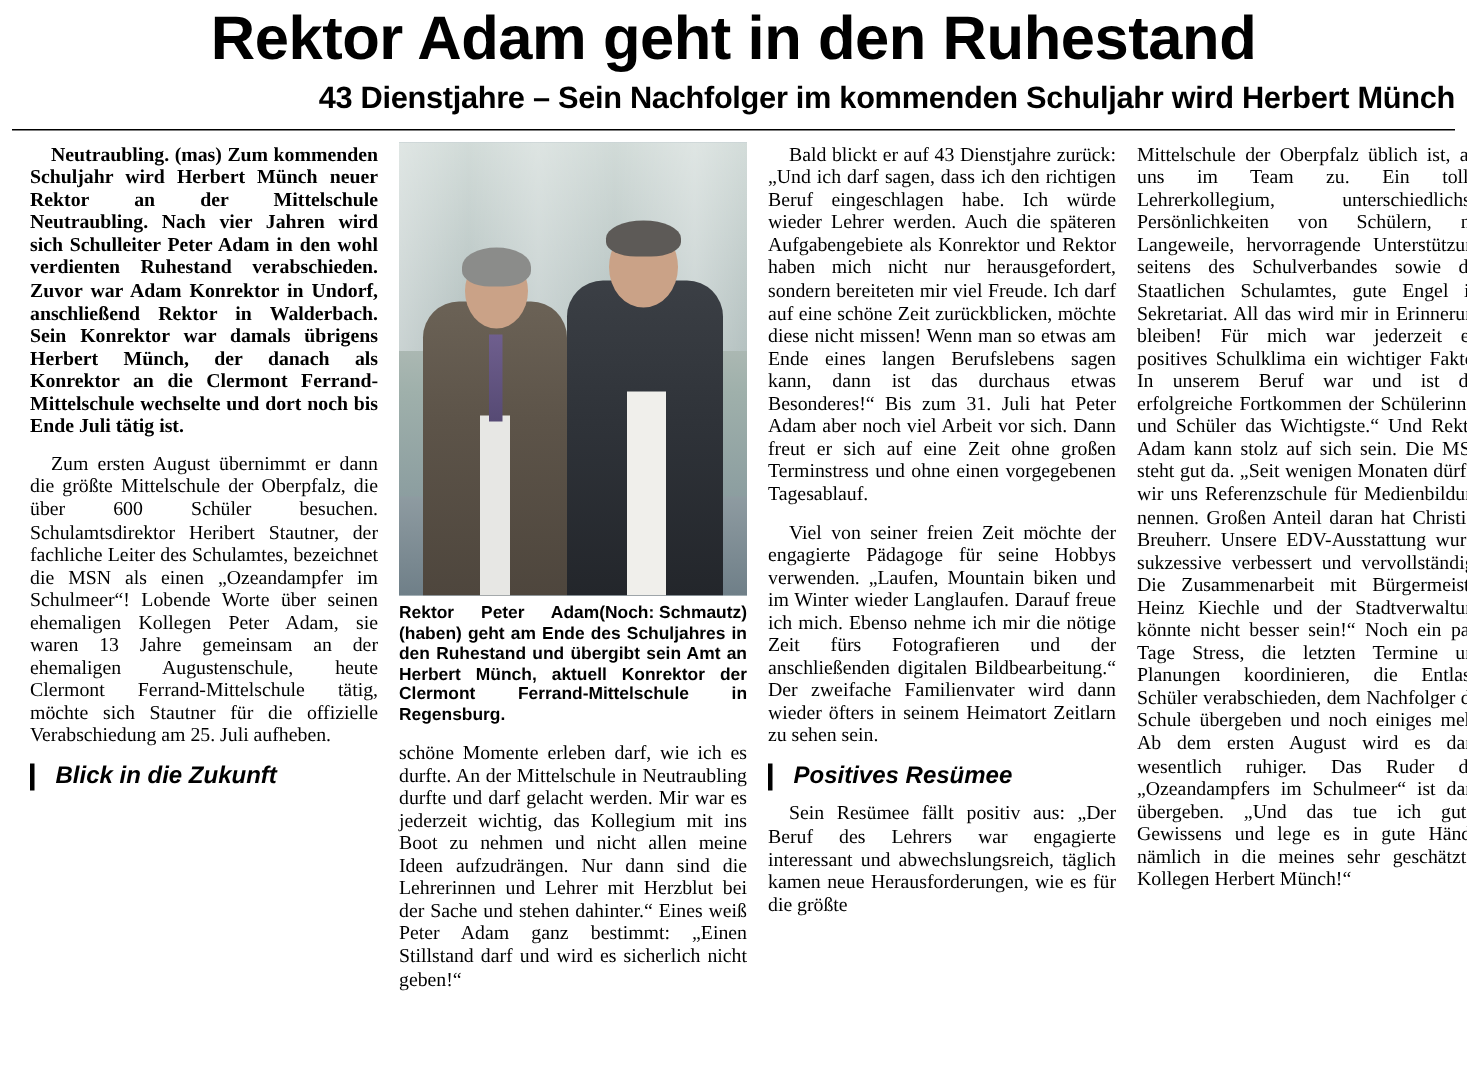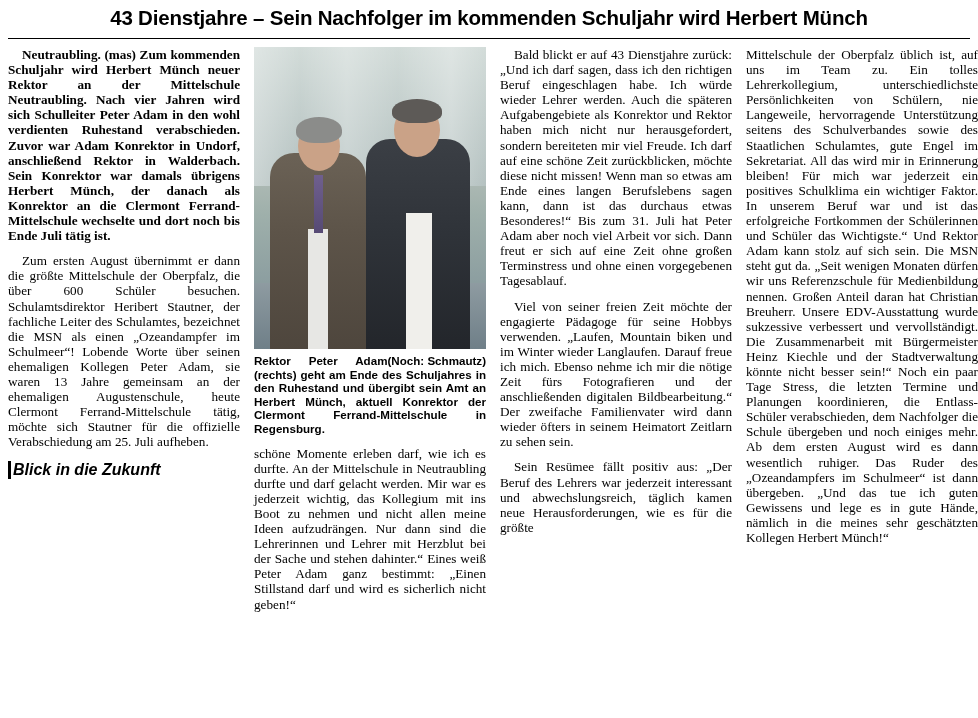--- a/index.html
+++ b/index.html
@@ -26,38 +26,39 @@
     text-align: center;
     font-family: "Liberation Sans", sans-serif;
     font-weight: bold;
     font-size: 41px;
     line-height: 46px;
     letter-spacing: -0.3px;
     margin: 2px 0 0 0;
     padding: 0;
   }
   .subheadline {
-    text-align: center;
+    text-align: right;
     font-family: "Liberation Sans", sans-serif;
     font-weight: bold;
     font-size: 20.5px;
     line-height: 24px;
     letter-spacing: -0.2px;
     margin: 6px 0 0 0;
   }
   .rule {
     border: none;
     border-top: 1.4px solid #000;
     margin: 8px 0 8px 0;
   }
   
   .columns {
     display: flex;
     gap: 14px;
     align-items: flex-start;
+    margin-left: 12px;
   }
   .col {
     width: 232px;
     flex: 0 0 232px;
   }
   .col p {
     margin: 0 0 0 0;
     text-align: justify;
     font-size: 13.2px;
     line-height: 15.1px;
@@ -166,29 +167,30 @@
   .caption .credit {
     float: right;
   }
   .section-head {
     font-family: "Liberation Sans", sans-serif;
     font-weight: bold;
     font-style: italic;
     font-size: 16px;
     line-height: 18px;
     border-left: 3px solid #000;
-    padding-left: 2px;
+    padding-left: 14px;
     margin: 12px 0 7px 0;
   }
 </style>
 </head>
 <body>
 
 <div class="page">
 
+  <h1 class="headline">Rektor Adam geht in den Ruhestand</h1>
   <h2 class="subheadline">43 Dienstjahre – Sein Nachfolger im kommenden Schuljahr wird Herbert Münch</h2>
   <hr class="rule">
 
   <div class="columns">
 
     <div class="col">
       <p class="lead"><span class="indent"></span><span>Neutraubling. (mas) Zum kommenden Schuljahr wird Herbert Münch neuer Rektor an der Mittelschule Neutraubling. Nach vier Jahren wird sich Schulleiter Peter Adam in den wohl verdienten Ruhestand verabschieden. Zuvor war Adam Konrektor in Undorf, anschließend Rektor in Walderbach. Sein Konrektor war damals übrigens Herbert Münch, der danach als Konrektor an die Clermont Ferrand-Mittelschule wechselte und dort noch bis Ende Juli tätig ist.</span></p>
       <p><span class="indent"></span><span>Zum ersten August übernimmt er dann die größte Mittelschule der Oberpfalz, die über 600 Schüler besuchen. Schulamtsdirektor Heribert Stautner, der fachliche Leiter des Schulamtes, bezeichnet die MSN als einen „Ozeandampfer im Schulmeer“! Lobende Worte über seinen ehemaligen Kollegen Peter Adam, sie waren 13 Jahre gemeinsam an der ehemaligen Augustenschule, heute Clermont Ferrand-Mittelschule tätig, möchte sich Stautner für die offizielle Verabschiedung am 25. Juli aufheben.</span></p>
       <div class="section-head">Blick in die Zukunft</div>
     </div>
@@ -203,28 +205,29 @@
           <div class="ph-shirt left"></div>
           <div class="ph-tie"></div>
           <div class="ph-head left"></div>
           <div class="ph-hair left"></div>
           <div class="ph-man right"></div>
           <div class="ph-shirt right"></div>
           <div class="ph-head right"></div>
           <div class="ph-hair right"></div>
         </div>
       </div>
-      <div class="caption"><span class="credit">(Noch: Schmautz)</span><span>Rektor Peter Adam (rechts) geht am Ende des Schuljahres in den Ruhestand und übergibt sein Amt an Herbert Münch, aktuell Konrektor der Clermont Ferrand-Mittelschule in Regensburg.</span></div>
+      <div class="caption"><span class="credit">(Noch: Schmautz)</span><span>Rektor Peter Adam (haben) geht am Ende des Schuljahres in den Ruhestand und übergibt sein Amt an Herbert Münch, aktuell Konrektor der Clermont Ferrand-Mittelschule in Regensburg.</span></div>
       <p><span>schöne Momente erleben darf, wie ich es durfte. An der Mittelschule in Neutraubling durfte und darf gelacht werden. Mir war es jederzeit wichtig, das Kollegium mit ins Boot zu nehmen und nicht allen meine Ideen aufzudrängen. Nur dann sind die Lehrerinnen und Lehrer mit Herzblut bei der Sache und stehen dahinter.“ Eines weiß Peter Adam ganz bestimmt: „Einen Stillstand darf und wird es sicherlich nicht geben!“</span></p>
     </div>
 
     <div class="col">
       <p><span class="indent"></span><span>Bald blickt er auf 43 Dienstjahre zurück: „Und ich darf sagen, dass ich den richtigen Beruf eingeschlagen habe. Ich würde wieder Lehrer werden. Auch die späteren Aufgabengebiete als Konrektor und Rektor haben mich nicht nur herausgefordert, sondern bereiteten mir viel Freude. Ich darf auf eine schöne Zeit zurückblicken, möchte diese nicht missen! Wenn man so etwas am Ende eines langen Berufslebens sagen kann, dann ist das durchaus etwas Besonderes!“ Bis zum 31. Juli hat Peter Adam aber noch viel Arbeit vor sich. Dann freut er sich auf eine Zeit ohne großen Terminstress und ohne einen vorgegebenen Tagesablauf.</span></p>
       <p><span class="indent"></span><span>Viel von seiner freien Zeit möchte der engagierte Pädagoge für seine Hobbys verwenden. „Laufen, Mountain biken und im Winter wieder Langlaufen. Darauf freue ich mich. Ebenso nehme ich mir die nötige Zeit fürs Fotografieren und der anschließenden digitalen Bildbearbeitung.“ Der zweifache Familienvater wird dann wieder öfters in seinem Heimatort Zeitlarn zu sehen sein.</span></p>
-      <p><span class="indent"></span><span>Sein Resümee fällt positiv aus: „Der Beruf des Lehrers war jederzeit interessant und abwechslungsreich, täglich kamen neue Herausforderungen, wie es für die größte</span></p>
+      <div class="section-head">Positives Resümee</div>
+      <p><span class="indent"></span><span>Sein Resümee fällt positiv aus: „Der Beruf des Lehrers war engagierte interessant und abwechslungsreich, täglich kamen neue Herausforderungen, wie es für die größte</span></p>
     </div>
 
     <div class="col">
       <p><span>Mittelschule der Oberpfalz üblich ist, auf uns im Team zu. Ein tolles Lehrerkollegium, unterschiedlichste Persönlichkeiten von Schülern, nie Langeweile, hervorragende Unterstützung seitens des Schulverbandes sowie des Staatlichen Schulamtes, gute Engel im Sekretariat. All das wird mir in Erinnerung bleiben! Für mich war jederzeit ein positives Schulklima ein wichtiger Faktor. In unserem Beruf war und ist das erfolgreiche Fortkommen der Schülerinnen und Schüler das Wichtigste.“ Und Rektor Adam kann stolz auf sich sein. Die MSN steht gut da. „Seit wenigen Monaten dürfen wir uns Referenzschule für Medienbildung nennen. Großen Anteil daran hat Christian Breuherr. Unsere EDV-Ausstattung wurde sukzessive verbessert und vervollständigt. Die Zusammenarbeit mit Bürgermeister Heinz Kiechle und der Stadtverwaltung könnte nicht besser sein!“ Noch ein paar Tage Stress, die letzten Termine und Planungen koordinieren, die Entlass-Schüler verabschieden, dem Nachfolger die Schule übergeben und noch einiges mehr. Ab dem ersten August wird es dann wesentlich ruhiger. Das Ruder des „Ozeandampfers im Schulmeer“ ist dann übergeben. „Und das tue ich guten Gewissens und lege es in gute Hände, nämlich in die meines sehr geschätzten Kollegen Herbert Münch!“</span></p>
     </div>
 
   </div>
 </div>
 
 </body></html>

